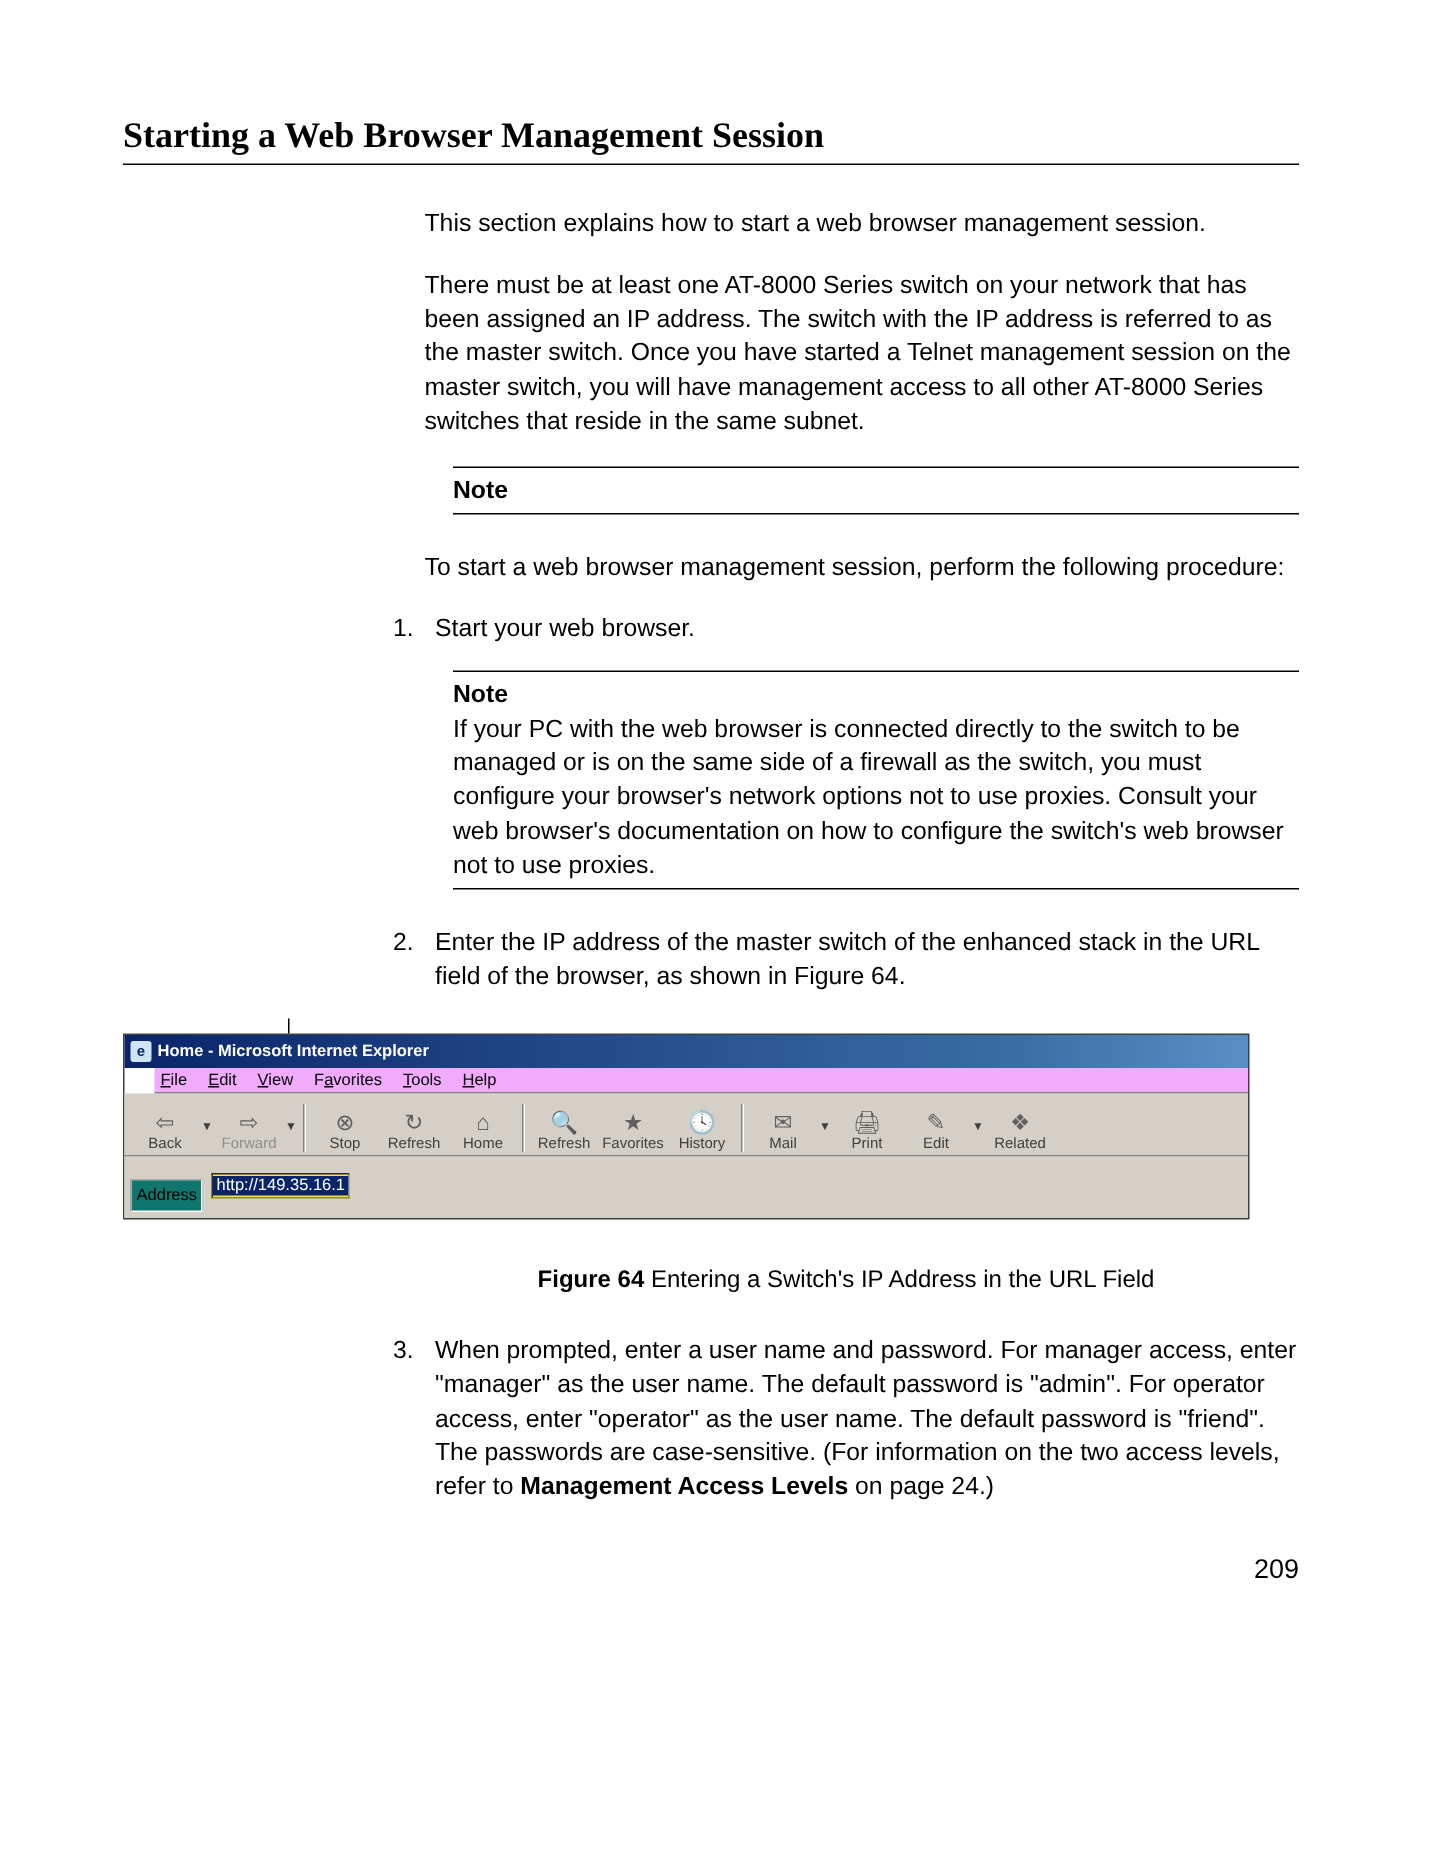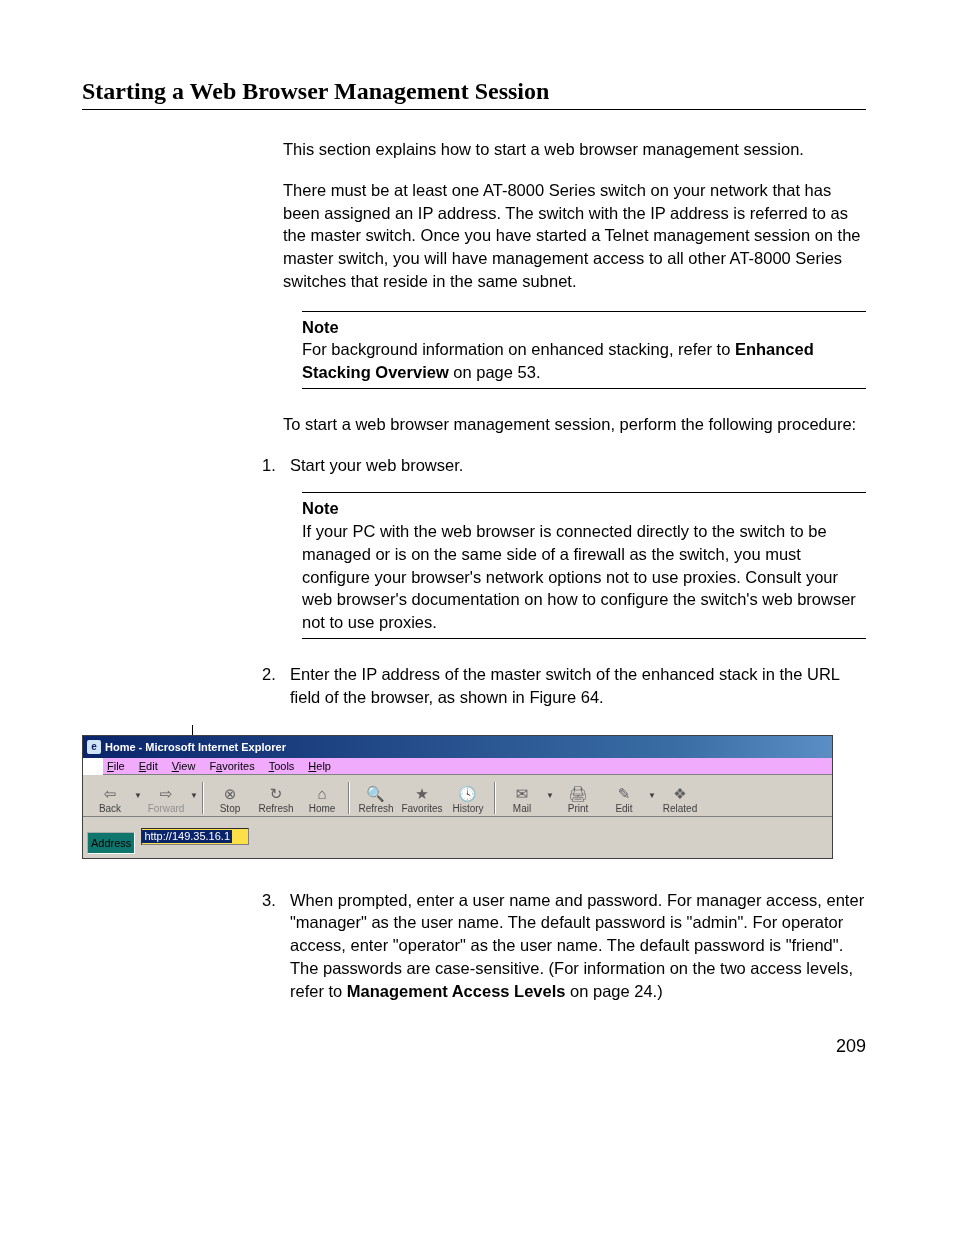--- a/index.html
+++ b/index.html
@@ -162,21 +162,21 @@
   }
   .addr-label {
     border: 1px inset #fff;
     padding: 4px 3px;
     background: #0f766e;
     margin-top: 13px;
   }
   .addr-field {
     background: #fde047;
     border: 1px inset #808080;
-    padding: 1px 16px 1px 0;
+    padding: 1px 0 1px 0;
     line-height: 13px;
   }
   .addr-value {
     background: #0a246a;
     color: #fff;
     padding: 0 2px;
     display: inline-block;
   }
 
   .fig-caption {
@@ -204,23 +204,20 @@
   <hr class="title-rule">
 
   <div class="body-block">
 
     <div class="para">This section explains how to start a web browser management session.</div>
     <div class="para">There must be at least one AT-8000 Series switch on your network that has been assigned an IP address. The switch with the IP address is referred to as the master switch. Once you have started a Telnet management session on the master switch, you will have management access to all other AT-8000 Series switches that reside in the same subnet.</div>
 
     <div class="note-box">
       <div class="note-rule-top"></div>
       <div><span class="note-label">Note</span></div>
-      <div>
-        <span>For background information on enhanced stacking, refer to </span><span class="bold">Enhanced Stacking Overview</span><span> on page 53.</span>
-      </div>
       <div class="note-rule-bottom"></div>
     </div>
 
     <div class="para">To start a web browser management session, perform the following procedure:</div>
 
     <div class="ol-row">
       <div class="ol-num">1.</div>
       <div class="ol-text">Start your web browser.</div>
     </div>
 
@@ -309,20 +306,23 @@
         <div>Related</div>
       </div>
     </div>
     <div class="ie-address">
       <span class="addr-label"><span>A</span><span class="ul">d</span><span>dress</span></span>
       <span class="addr-field"><span class="addr-value">http://149.35.16.1</span></span>
     </div>
   </div>
 
   <div class="body-block">
+    <div class="fig-caption">
+      <span class="cap-bold">Figure 64</span><span>  Entering a Switch's IP Address in the URL Field</span>
+    </div>
 
     <div class="ol-row">
       <div class="ol-num">3.</div>
       <div class="ol-text">
         <span>When prompted, enter a user name and password. For manager access, enter "manager" as the user name. The default password is "admin". For operator access, enter "operator" as the user name. The default password is "friend". The passwords are case-sensitive. (For information on the two access levels, refer to </span><span class="bold">Management Access Levels</span><span> on page 24.)</span>
       </div>
     </div>
   </div>
 
   <div class="page-num">209</div>

